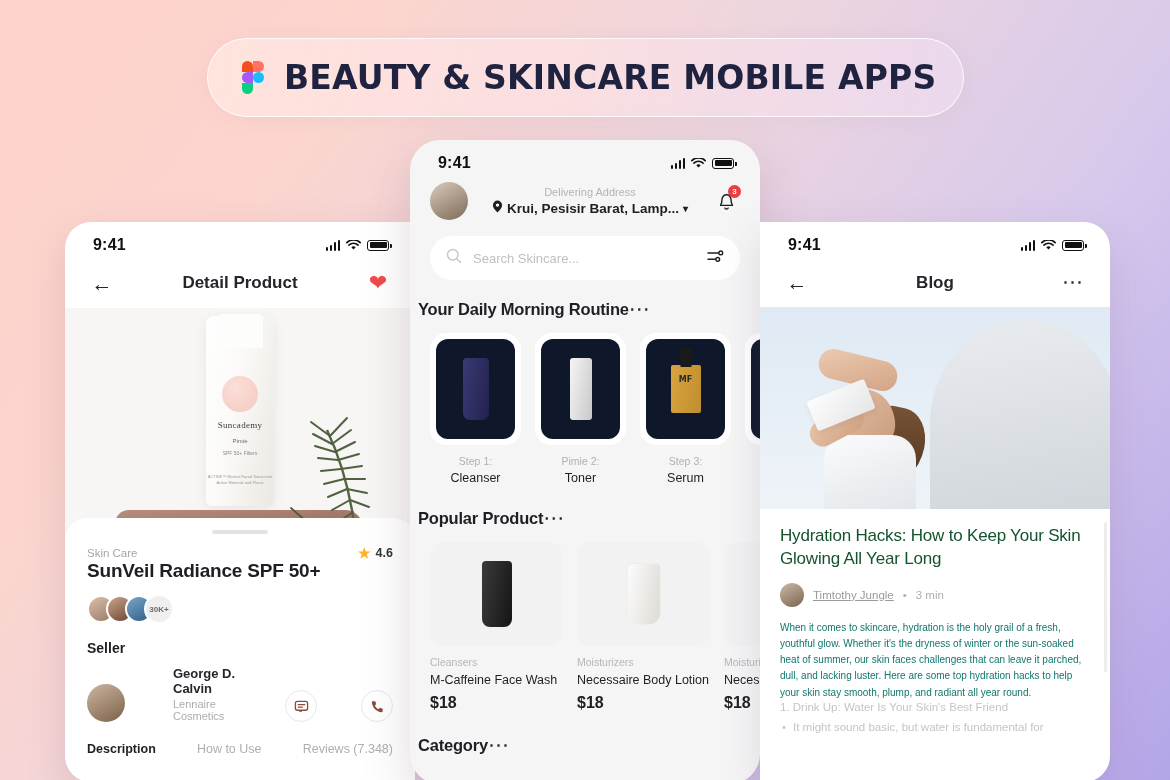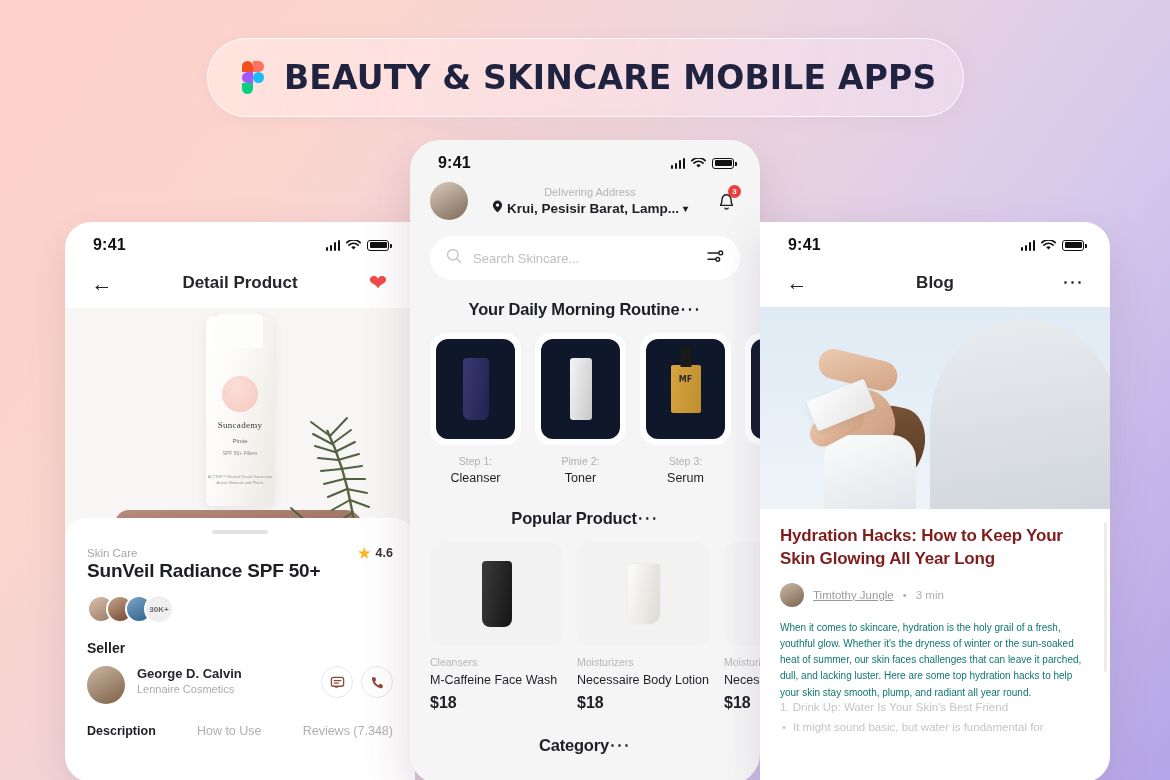--- a/index.html
+++ b/index.html
@@ -98,21 +98,21 @@
   .avatars { display:flex; align-items:center; }
   .av { width:28px; height:28px; border-radius:50%; border:2px solid #fff; margin-left:-9px; background-size:cover; }
   .av:first-child { margin-left:0; }
   .av1 { background: linear-gradient(150deg,#d8c0ae,#9c7a62); }
   .av2 { background: linear-gradient(150deg,#caa48c,#6d4632); }
   .av3 { background: linear-gradient(150deg,#7aa6c9,#2f5f87); }
   .av-more { width:30px;height:30px;border-radius:50%; background:#EFEFEF; margin-left:-9px; border:2px solid #fff;
     display:flex;align-items:center;justify-content:center; font-size:8px; font-weight:bold; color:#6b6b6b;}
   .buy-txt { font-size:11px; color:#ABABAB; line-height:1.45; }
   .seller-h { font-size:14px; font-weight:bold; color:#1D1F24; margin-top:16px; }
-  .seller-row { display:flex; align-items:flex-start; margin-top:10px; }
+  .seller-row { display:flex; align-items:flex-end; margin-top:10px;gap:36px; }
   .seller-pic { width:38px;height:38px;border-radius:50%; background:linear-gradient(150deg,#cbb7a4,#7d6047); flex:none;}
   .seller-info { margin-left:12px; flex:1; }
   .seller-name { font-size:13px; font-weight:bold; color:#24262B; }
   .seller-sub { font-size:11px; color:#ACACAC; margin-top:2px; }
   .circ-btn { width:32px;height:32px;border-radius:50%; border:1.3px solid #E8E8E8; display:flex;
     align-items:center;justify-content:center; margin-left:8px; color:#8B4A3A; }
   .tabs { display:flex; justify-content:space-between; margin-top:20px; padding-bottom:4px; }
   .tab { font-size:12.5px; color:#AFAFAF; }
   .tab.active { color:#1D1F24; font-weight:bold; }
 
@@ -123,21 +123,21 @@
   .pc-addr-lbl { font-size:11px; color:#B4B4B4; }
   .pc-addr-val { font-size:13.5px; font-weight:bold; color:#1D1F24; display:flex; align-items:center;
     justify-content:center; gap:4px; margin-top:2px; }
   .pin { font-size:12px; }
   .bell-wrap { position:relative; width:28px; flex:none; display:flex; justify-content:center; }
   .badge { position:absolute; top:-5px; right:-1px; min-width:13px; height:13px; border-radius:7px; background:#F03C3C;
     color:#fff; font-size:8px; font-weight:bold; display:flex; align-items:center; justify-content:center; padding:0 3px; }
   .searchbar { margin:16px 20px 0; background:#fff; border-radius:28px; height:44px; display:flex;
     align-items:center; padding:0 16px; gap:11px; }
   .search-ph { flex:1; font-size:13px; color:#BFBFBF; }
-  .sec-head { display:flex; justify-content:center; align-items:center; margin:20px 16px 0; }
+  .sec-head { display:flex; justify-content:flex-start; align-items:center; margin:20px 8px 0; }
   .sec-title { font-size:16.5px; font-weight:bold; color:#1D1F24; letter-spacing:-.2px; }
   .routine-row { display:flex; gap:14px; margin:14px 0 0 20px; overflow:hidden; }
   .routine-card { flex:none; width:91px; }
   .routine-img { width:91px; height:112px; background:#fff; border-radius:16px; display:flex; align-items:center;
     justify-content:center; }
   .routine-img .inner { width:79px; height:100px; background:#0f172a; border-radius:12px; display:flex;
     align-items:center; justify-content:center; }
   .step-lbl { font-size:10.5px; color:#B0B0B0; text-align:center; margin-top:10px; }
   .step-name { font-size:12.5px; color:#1D1F24; text-align:center; margin-top:4px; }
   .prod-tube { width:26px; height:62px; border-radius:4px 4px 7px 7px; position:relative; }
@@ -175,21 +175,21 @@
   .hp-hair { position:absolute; left:62px; bottom:24px; width:58px; height:78px;
     background:linear-gradient(170deg,#7a5436,#4c3320); border-radius:40% 50% 60% 30%; transform:rotate(12deg); }
   .hp-arm { position:absolute; left:4px; bottom:70px; width:58px; height:26px; border-radius:14px;
     background:linear-gradient(150deg,#e9c5ab,#cf9f80); transform:rotate(-28deg); }
   .hp-carton { position:absolute; left:6px; bottom:88px; width:62px; height:32px; border-radius:3px;
     background:linear-gradient(150deg,#fdfdfd,#e6e6e6); transform: rotate(-22deg);
     box-shadow:0 2px 6px rgba(0,0,0,.07); }
   .hp-arm2 { position:absolute; right:36px; top:-4px; width:80px; height:30px; border-radius:16px;
     background:linear-gradient(150deg,#eccbb2,#d2a384); transform:rotate(14deg); }
   .blog-body { padding: 16px 20px 0; }
-  .blog-title { font-size:17px; font-weight:bold; color:#7f1d1d; line-height:1.35; letter-spacing:-.2px; }
+  .blog-title { font-size:17px; font-weight:normal; color:#14532d; line-height:1.35; letter-spacing:-.2px; }
   .byline { display:flex; align-items:center; gap:9px; margin-top:12px; }
   .by-av { width:24px;height:24px;border-radius:50%; background:linear-gradient(150deg,#cbb9a6,#7a6450); flex:none; }
   .by-name { font-size:11.5px; color:#9A9A9A; text-decoration:underline; }
   .by-meta { font-size:11.5px; color:#ADADAD; }
   .blog-p { font-size:10px; color:#0f766e; line-height:1.62; margin-top:13px; }
   .blog-li-h { font-size:11.5px; color:#C5C5C5; }
   .blog-li { font-size:11.5px; color:#C5C5C5; margin-top:6px; padding-left:13px; position:relative; line-height:1.55; }
   .blog-li::before { content:"•"; position:absolute; left:2px; }
   .scroll-ind { position:absolute; right:3px; top:300px; width:3px; height:150px; background:rgba(0,0,0,.07);
     border-radius:2px; }

